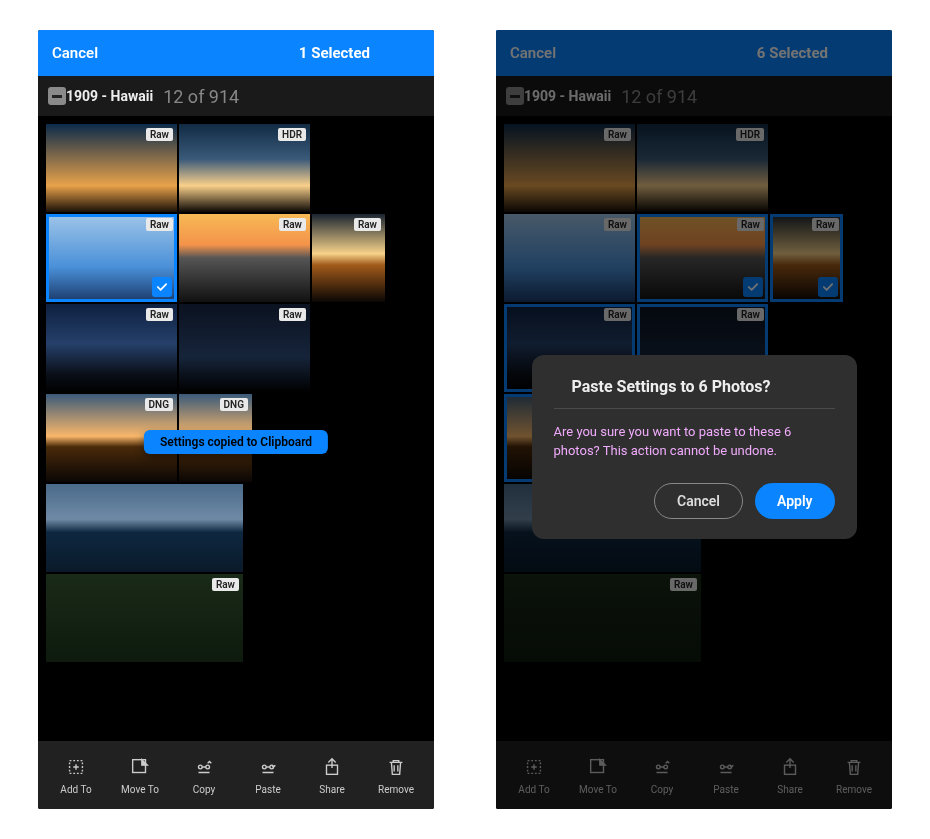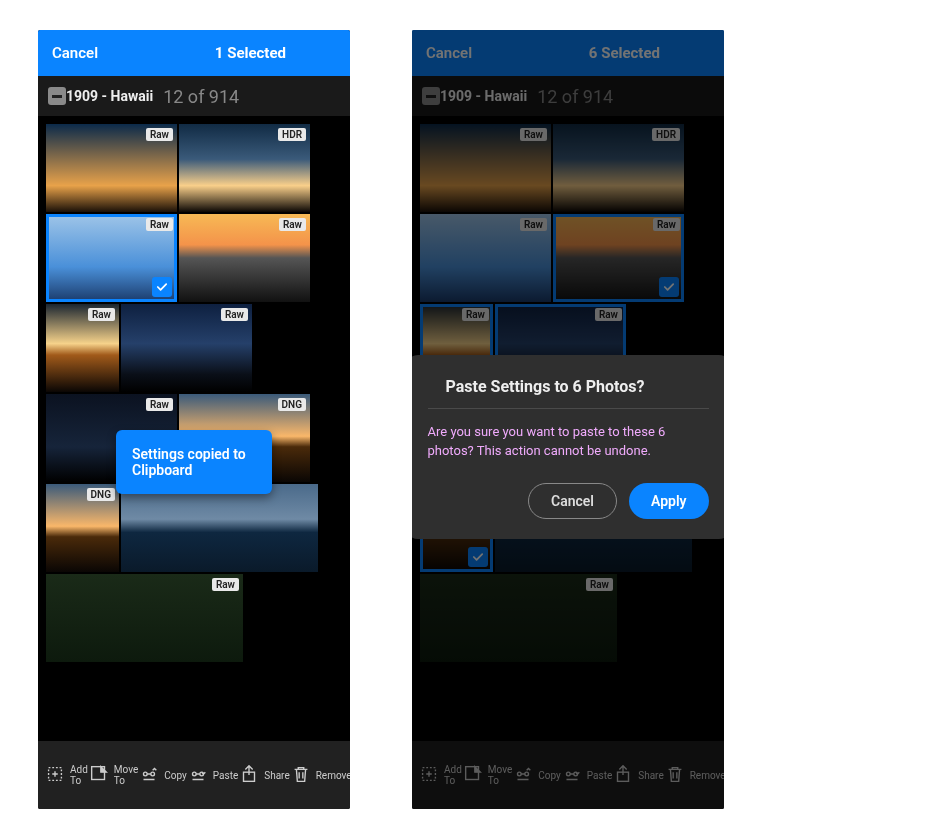--- a/index.html
+++ b/index.html
@@ -7,21 +7,21 @@
     width: 930px;
     height: 839px;
     background: #fff;
     font-family: -apple-system, "Segoe UI", Roboto, Arial, sans-serif;
     display: flex;
     gap: 62px;
     padding: 30px 38px;
     overflow: hidden;
   }
   .phone {
-    width: 312px;
+    width: 396px;
     height: 779px;
     background: #0c0c0c;
     display: flex;
     flex-direction: column;
     position: relative;
     overflow: hidden;
     border-radius: 2px;
   }
   .header {
     height: 46px;
@@ -90,35 +90,35 @@
   .sky5 { background: linear-gradient(180deg,#1a2530 0%,#f6d28a 45%,#a15a1a 58%,#0a0604 100%); }
   .sky6 { background: linear-gradient(180deg,#0e2040 0%,#25406a 45%,#0a0f18 80%,#000 100%); }
   .sky7 { background: linear-gradient(180deg,#0b1220 0%,#16243a 60%,#000 100%); }
   .sky8 { background: linear-gradient(180deg,#3a5a7a 0%,#f9b76a 48%,#4a2a0a 60%,#0a0604 100%); }
   .sea  { background: linear-gradient(180deg,#4a6a8a 0%,#6f8aa5 40%,#0e2740 55%,#0a1a2a 100%); }
   .wf   { background: linear-gradient(180deg,#1a2a18 0%,#0d1a0d 100%); }
 
   .toast {
     position:absolute; left:50%; transform:translateX(-50%);
     top: 400px;
-    background:#0a84ff; color:#ffffff; font-size:14px; font-weight:600;
-    padding:16px 16px; border-radius:6px;
+    background:#0a84ff; color:#000000; font-size:12px; font-weight:600;
+    padding:5px 16px; border-radius:6px;
     box-shadow:0 4px 10px rgba(0,0,0,.4);
   }
 
   .toolbar {
     height: 68px;
     background: #212121;
     display: flex;
     justify-content: space-around;
     align-items: center;
     padding: 0 6px;
   }
   .tool {
-    display:flex; flex-direction:row; align-items:center;
+    display:flex; flex-direction:column; align-items:center;
     color:#ccc; font-size:10px; gap:4px; width:58px;
   }
   .tool svg { width:22px; height:22px; stroke:#ccc; fill:none; stroke-width:1.5; }
 
   .overlay {
     position:absolute; inset:0;
     background: rgba(0,0,0,.55);
     display:flex; align-items:center; justify-content:center;
   }
   .dialog {

